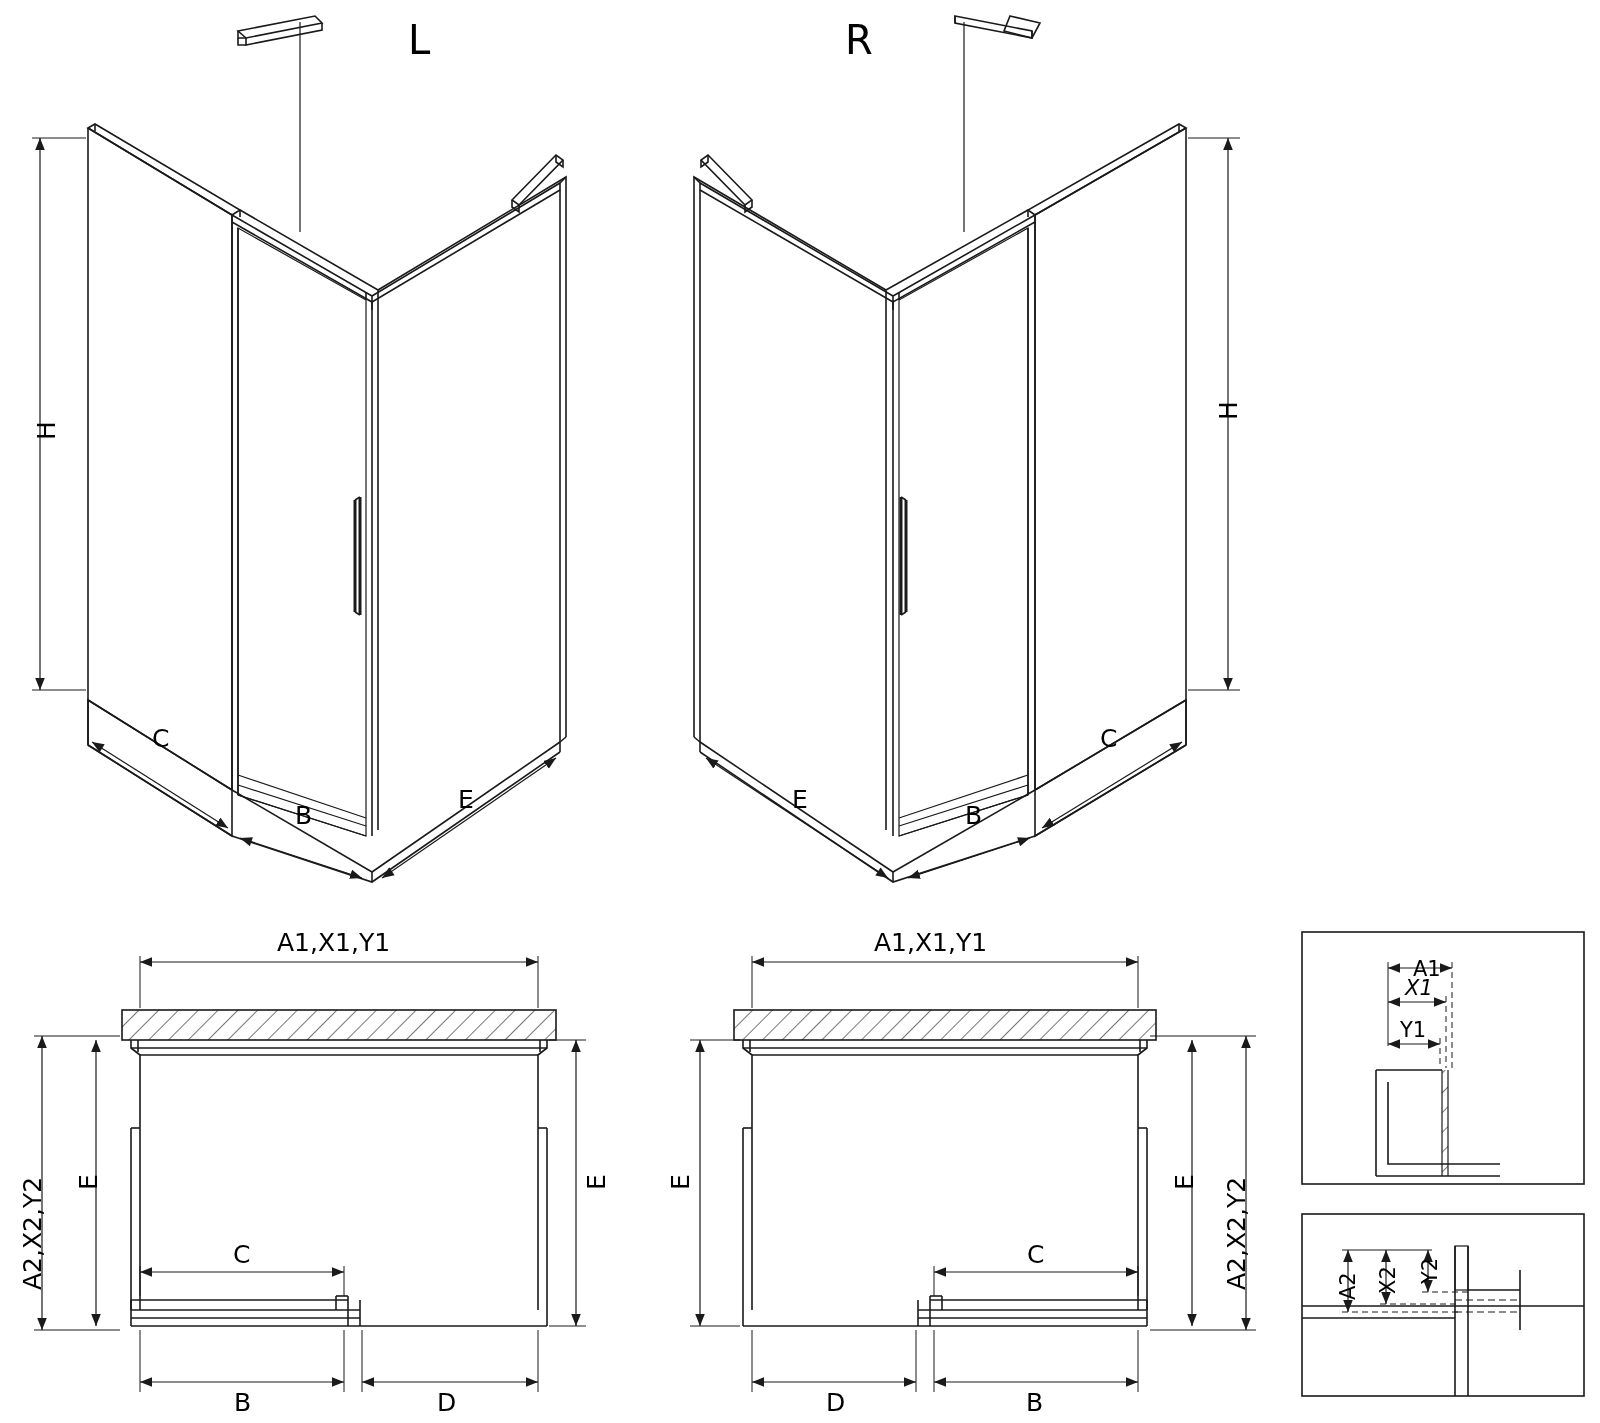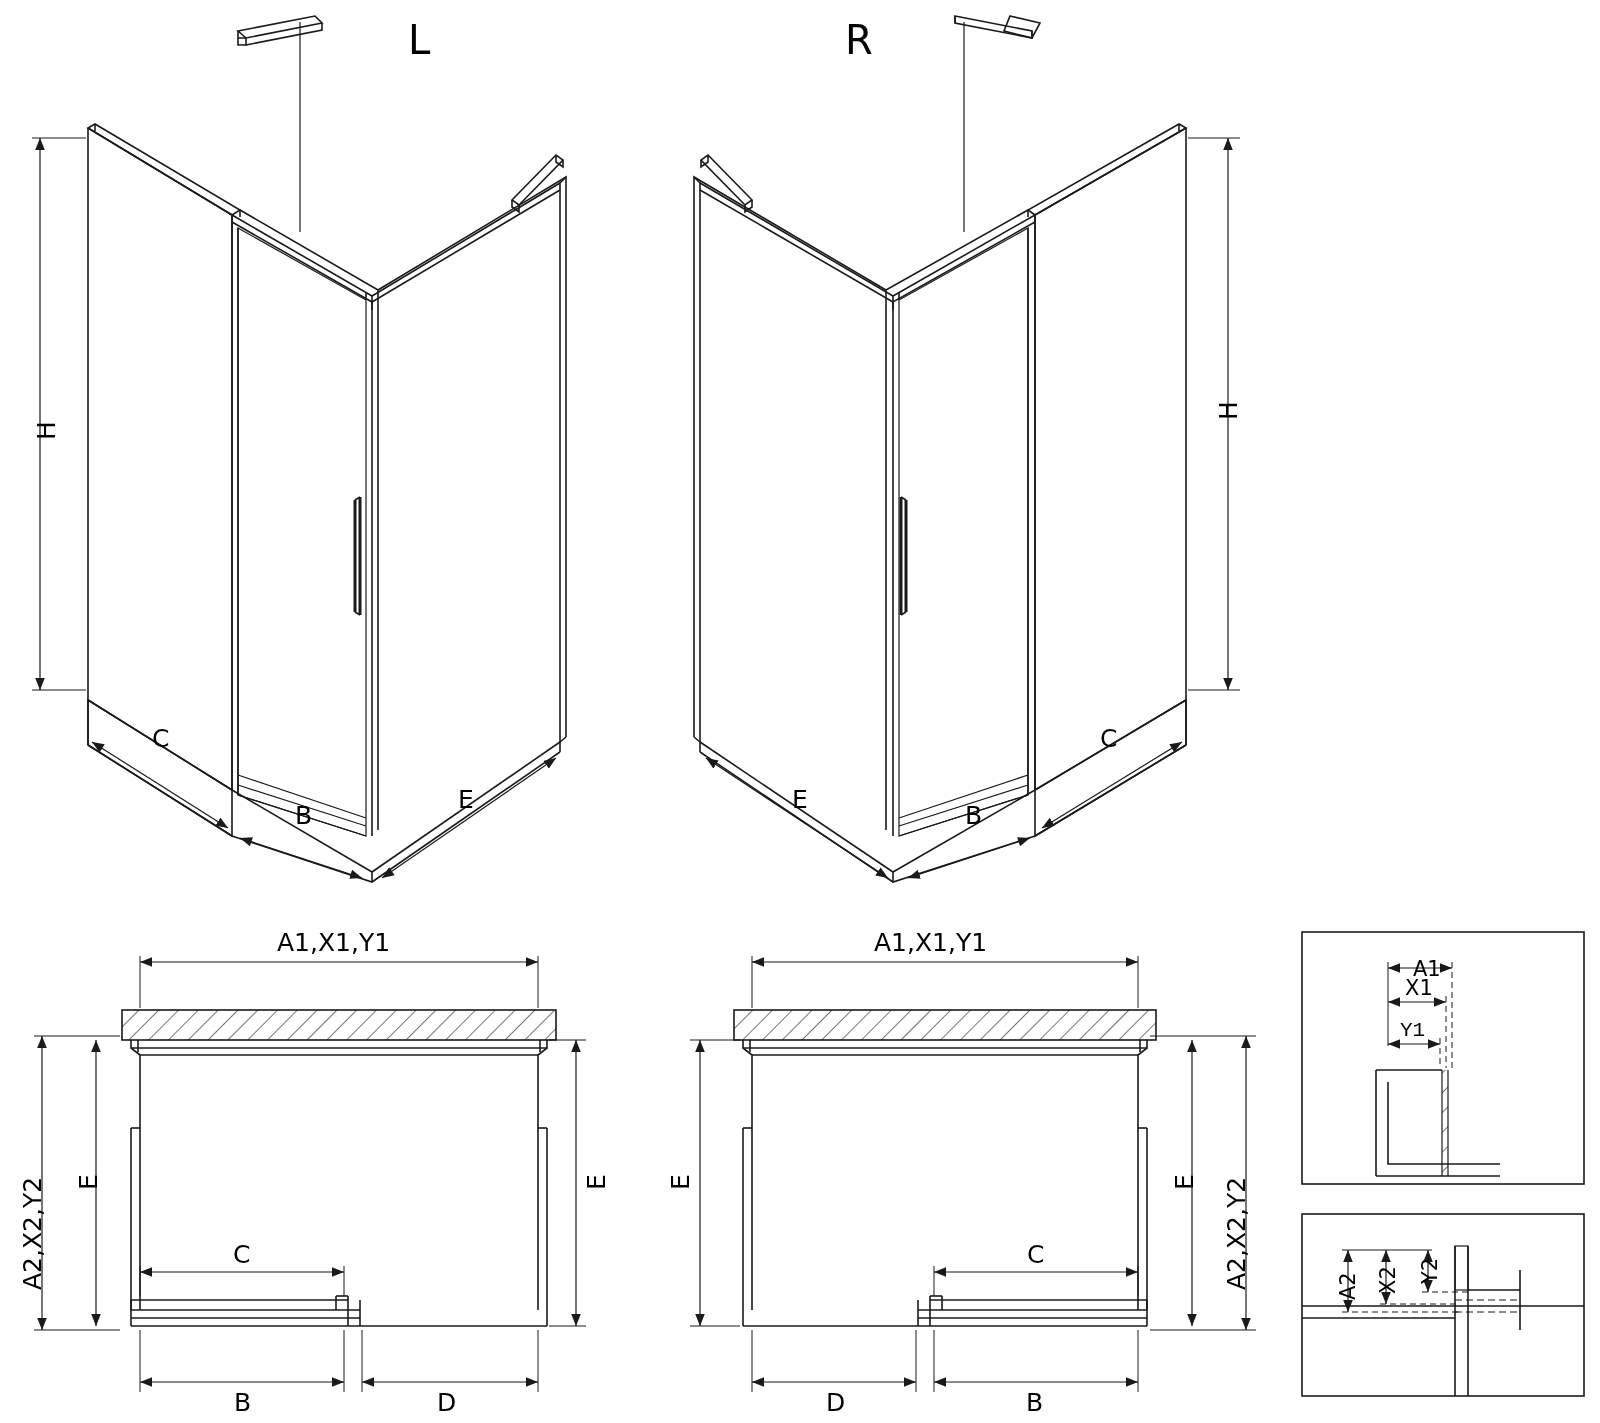--- a/index.html
+++ b/index.html
@@ -355,20 +355,20 @@
 
 <div class="lbl dim" style="left:874px;top:930px;">A1,X1,Y1</div>
 <div class="lbl dim vert" style="left:1224px;top:1290px;">A2,X2,Y2</div>
 <div class="lbl dim vert" style="left:668px;top:1190px;">E</div>
 <div class="lbl dim vert" style="left:1172px;top:1190px;">E</div>
 <div class="lbl dim" style="left:1027px;top:1242px;">C</div>
 <div class="lbl dim" style="left:1026px;top:1390px;">B</div>
 <div class="lbl dim" style="left:826px;top:1390px;">D</div>
 
 <div class="lbl dim-s" style="left:1413px;top:944px;margin-top:15px;">A1</div>
-<div class="lbl dim-s" style="left:1405px;top:978px;">X1</div>
-<div class="lbl dim-s" style="left:1400px;top:1020px;font-family:Liberation Mono, monospace;">Y1</div>
+<div class="lbl dim-s" style="left:1405px;top:978px;font-style:italic;">X1</div>
+<div class="lbl dim-s" style="left:1400px;top:1020px;">Y1</div>
 
 <div class="lbl dim-s vert" style="left:1338px;top:1300px;">A2</div>
 <div class="lbl dim-s vert" style="left:1378px;top:1294px;">X2</div>
 <div class="lbl dim-s vert" style="left:1420px;top:1284px;">Y2</div>
 
 </div>
 
 </body></html>

